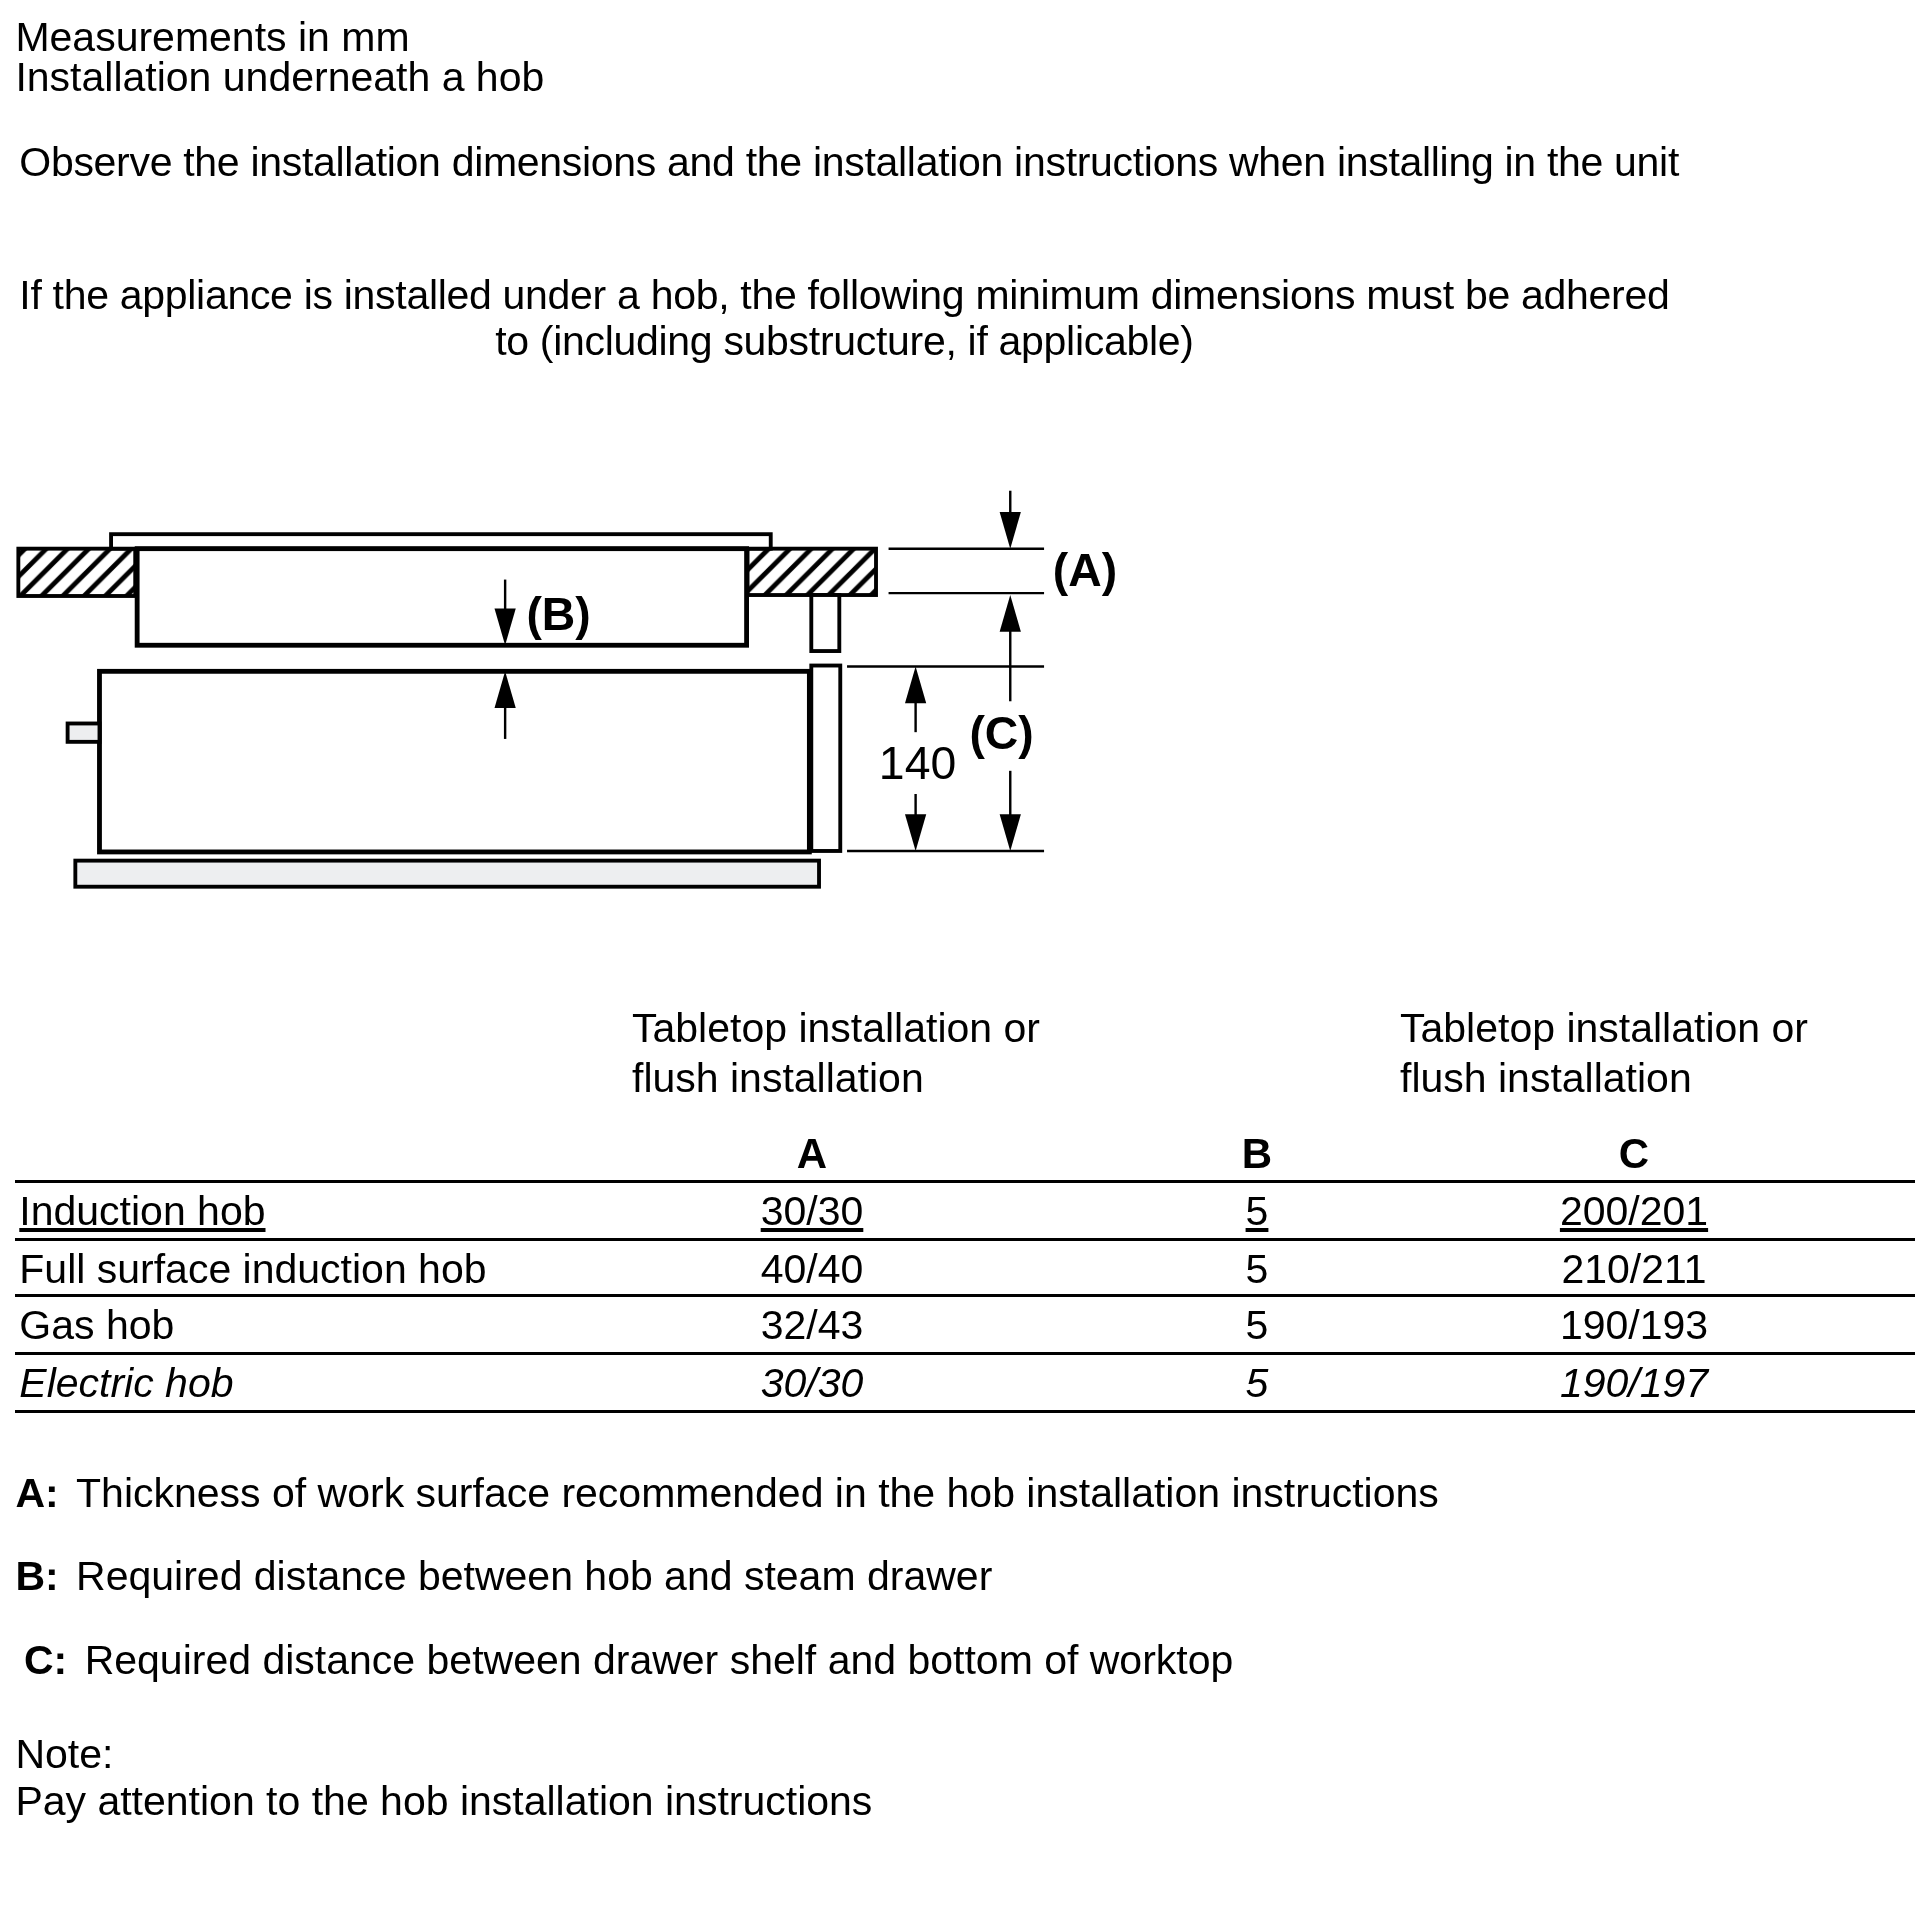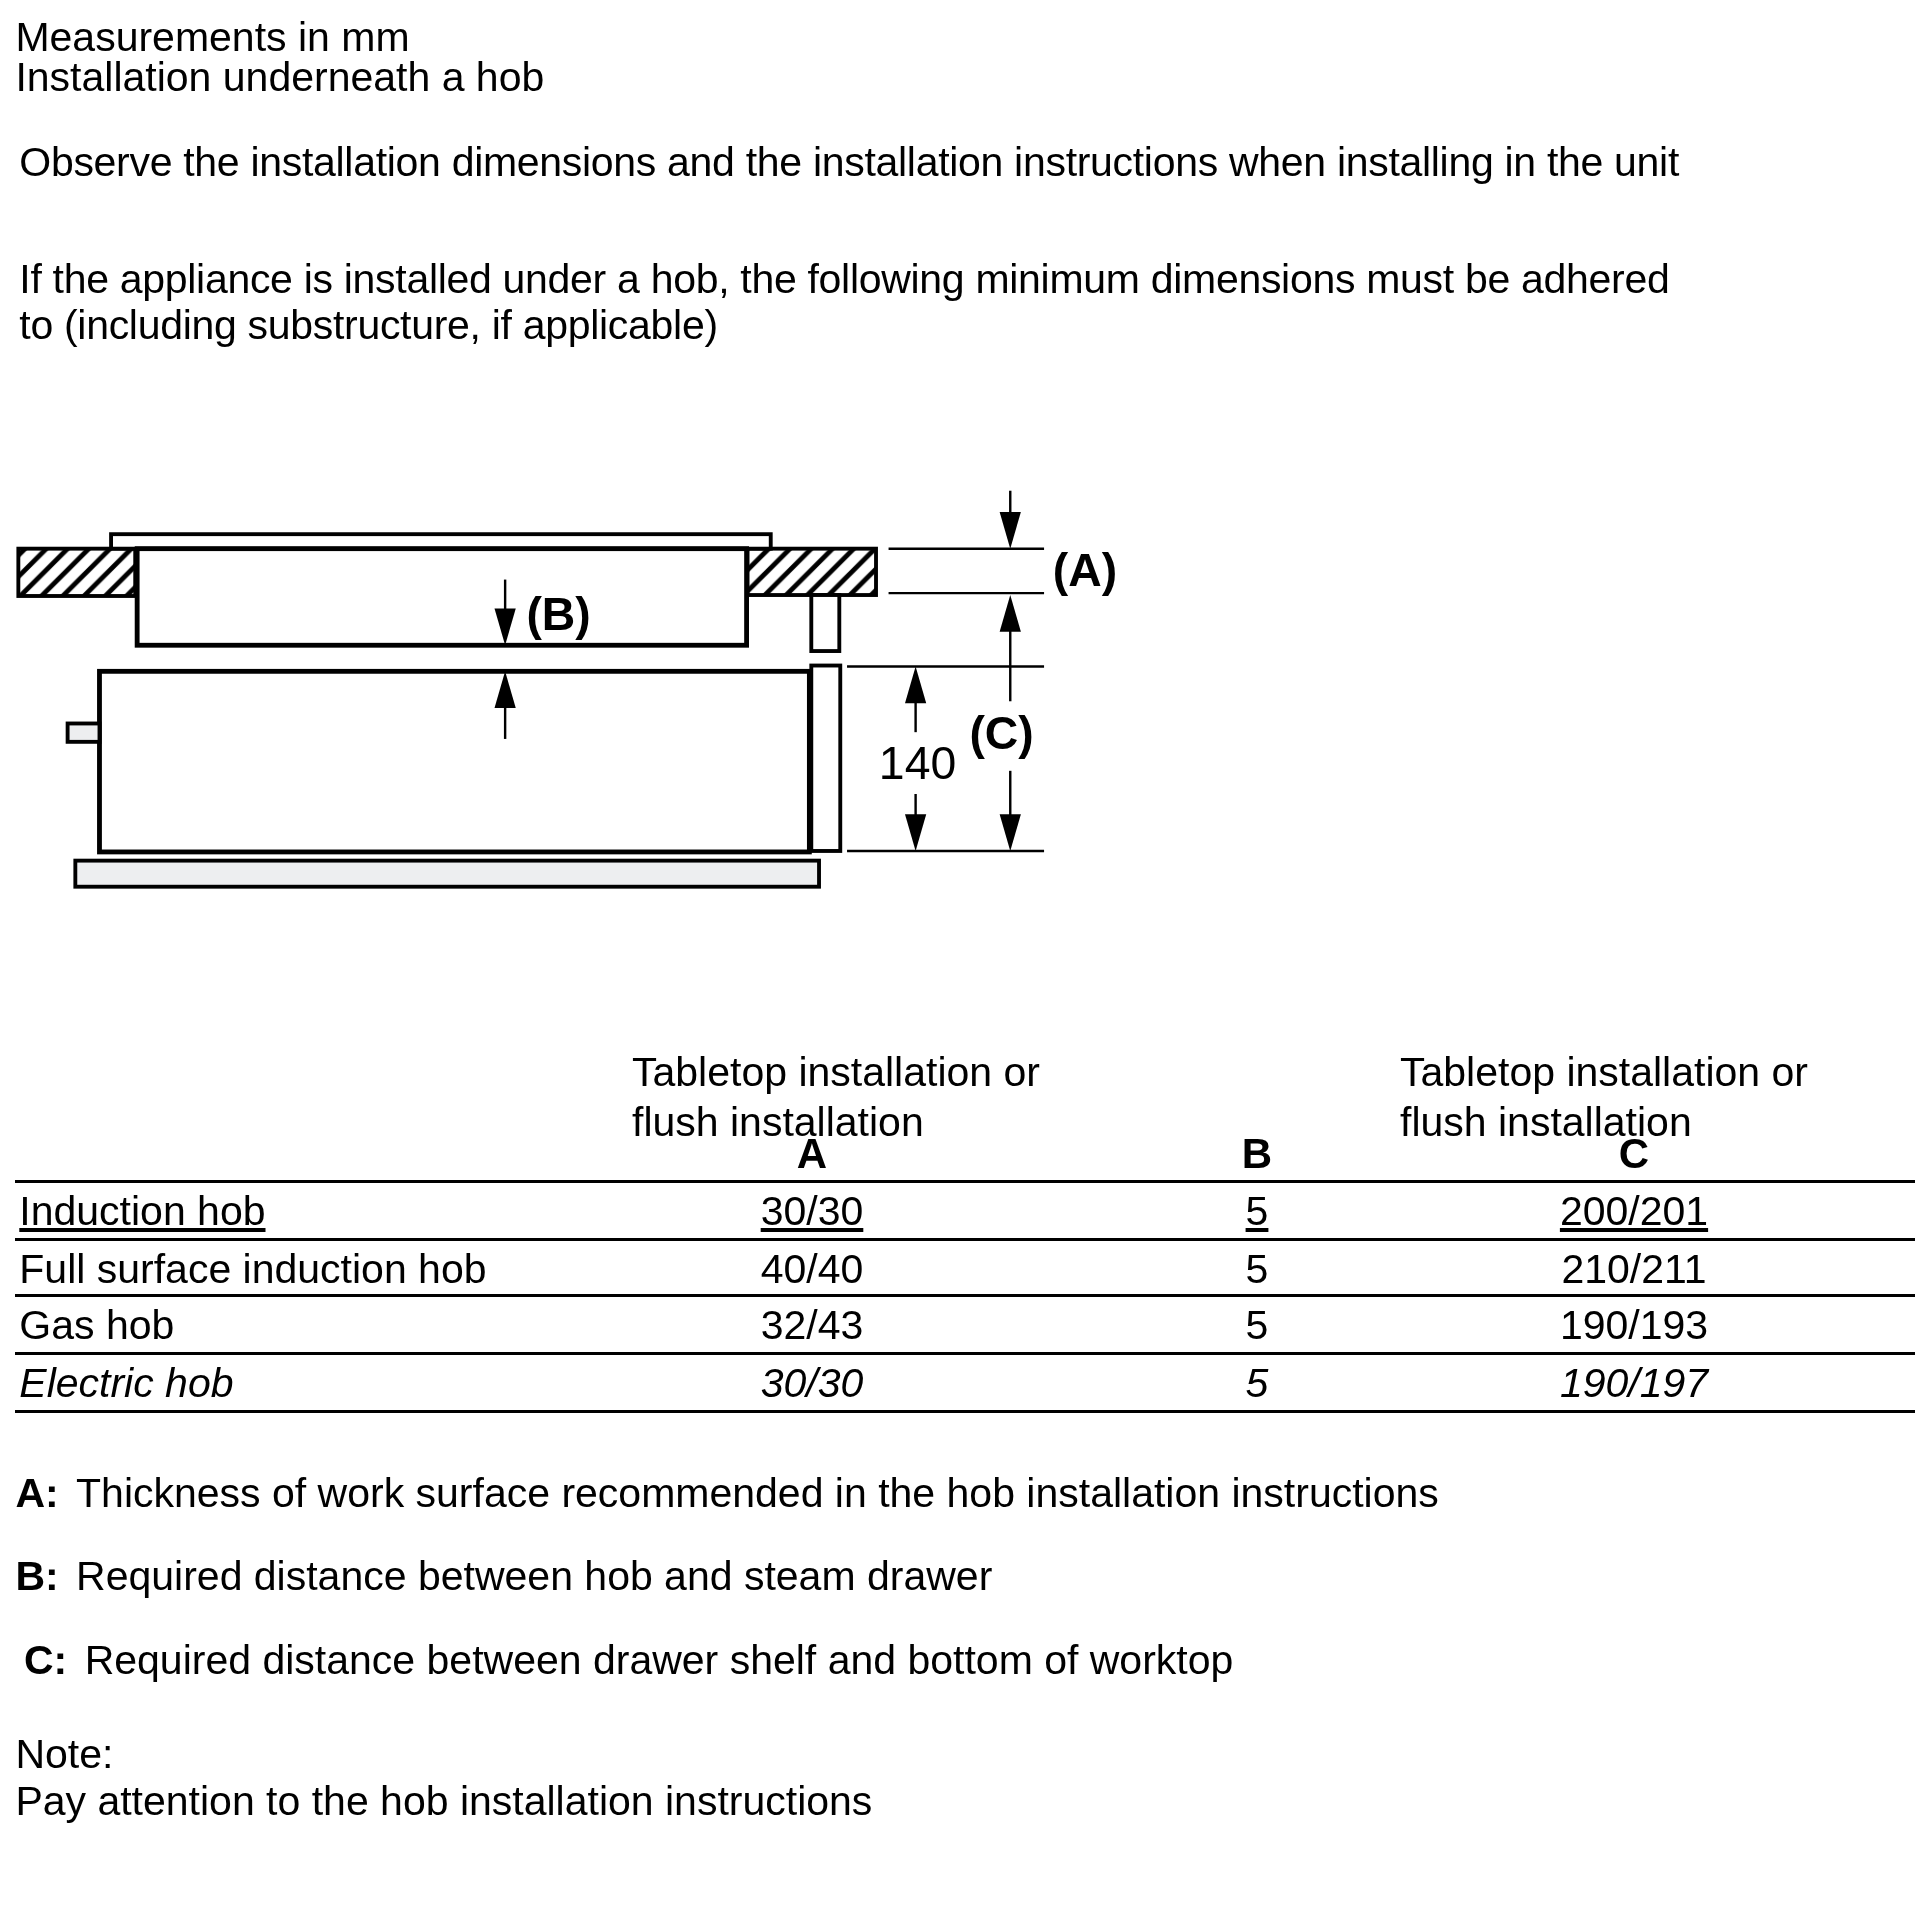--- a/index.html
+++ b/index.html
@@ -12,24 +12,24 @@
     font-family:"Liberation Sans","DejaVu Sans",sans-serif;
     color:#000000;
     overflow:hidden;
   }
   .abs{position:absolute;white-space:nowrap;}
   .t42{font-size:41px;line-height:46px;}
   .bold{font-weight:normal;}
   .subtitle{left:15.4px;top:13.5px;}
   .title{left:15.4px;top:54px;}
   .para1{left:19.3px;top:139px;letter-spacing:-0.3px;text-align:center;}
-  .para2{left:19.3px;top:256px;letter-spacing:-0.3px;}
+  .para2{left:19.3px;top:272px;letter-spacing:-0.3px;text-align:center;}
   .diagram-svg{position:absolute;left:0;top:425px;width:1159px;height:483px;}
 
-  .grp-header{line-height:50px;margin-top:44px;}
+  .grp-header{line-height:50px;}
   .grp1{left:632px;top:1003px;}
   .grp2{left:1400px;top:1003px;}
   .col-letter{font-size:42px;font-weight:bold;transform:translateX(-50%);top:1130px;}
   .colA{left:812px;}
   .colB{left:1257px;}
   .colC{left:1634px;}
   .rule{position:absolute;left:15.4px;width:1900px;height:2.9px;background:#000;}
   .row-label{left:19.3px;}
   .cell{transform:translateX(-50%);}
   .r1{top:1188px;text-decoration:underline;} .r2{top:1246px;} .r3{top:1302px;} .r4{top:1360px;font-style:italic;}

